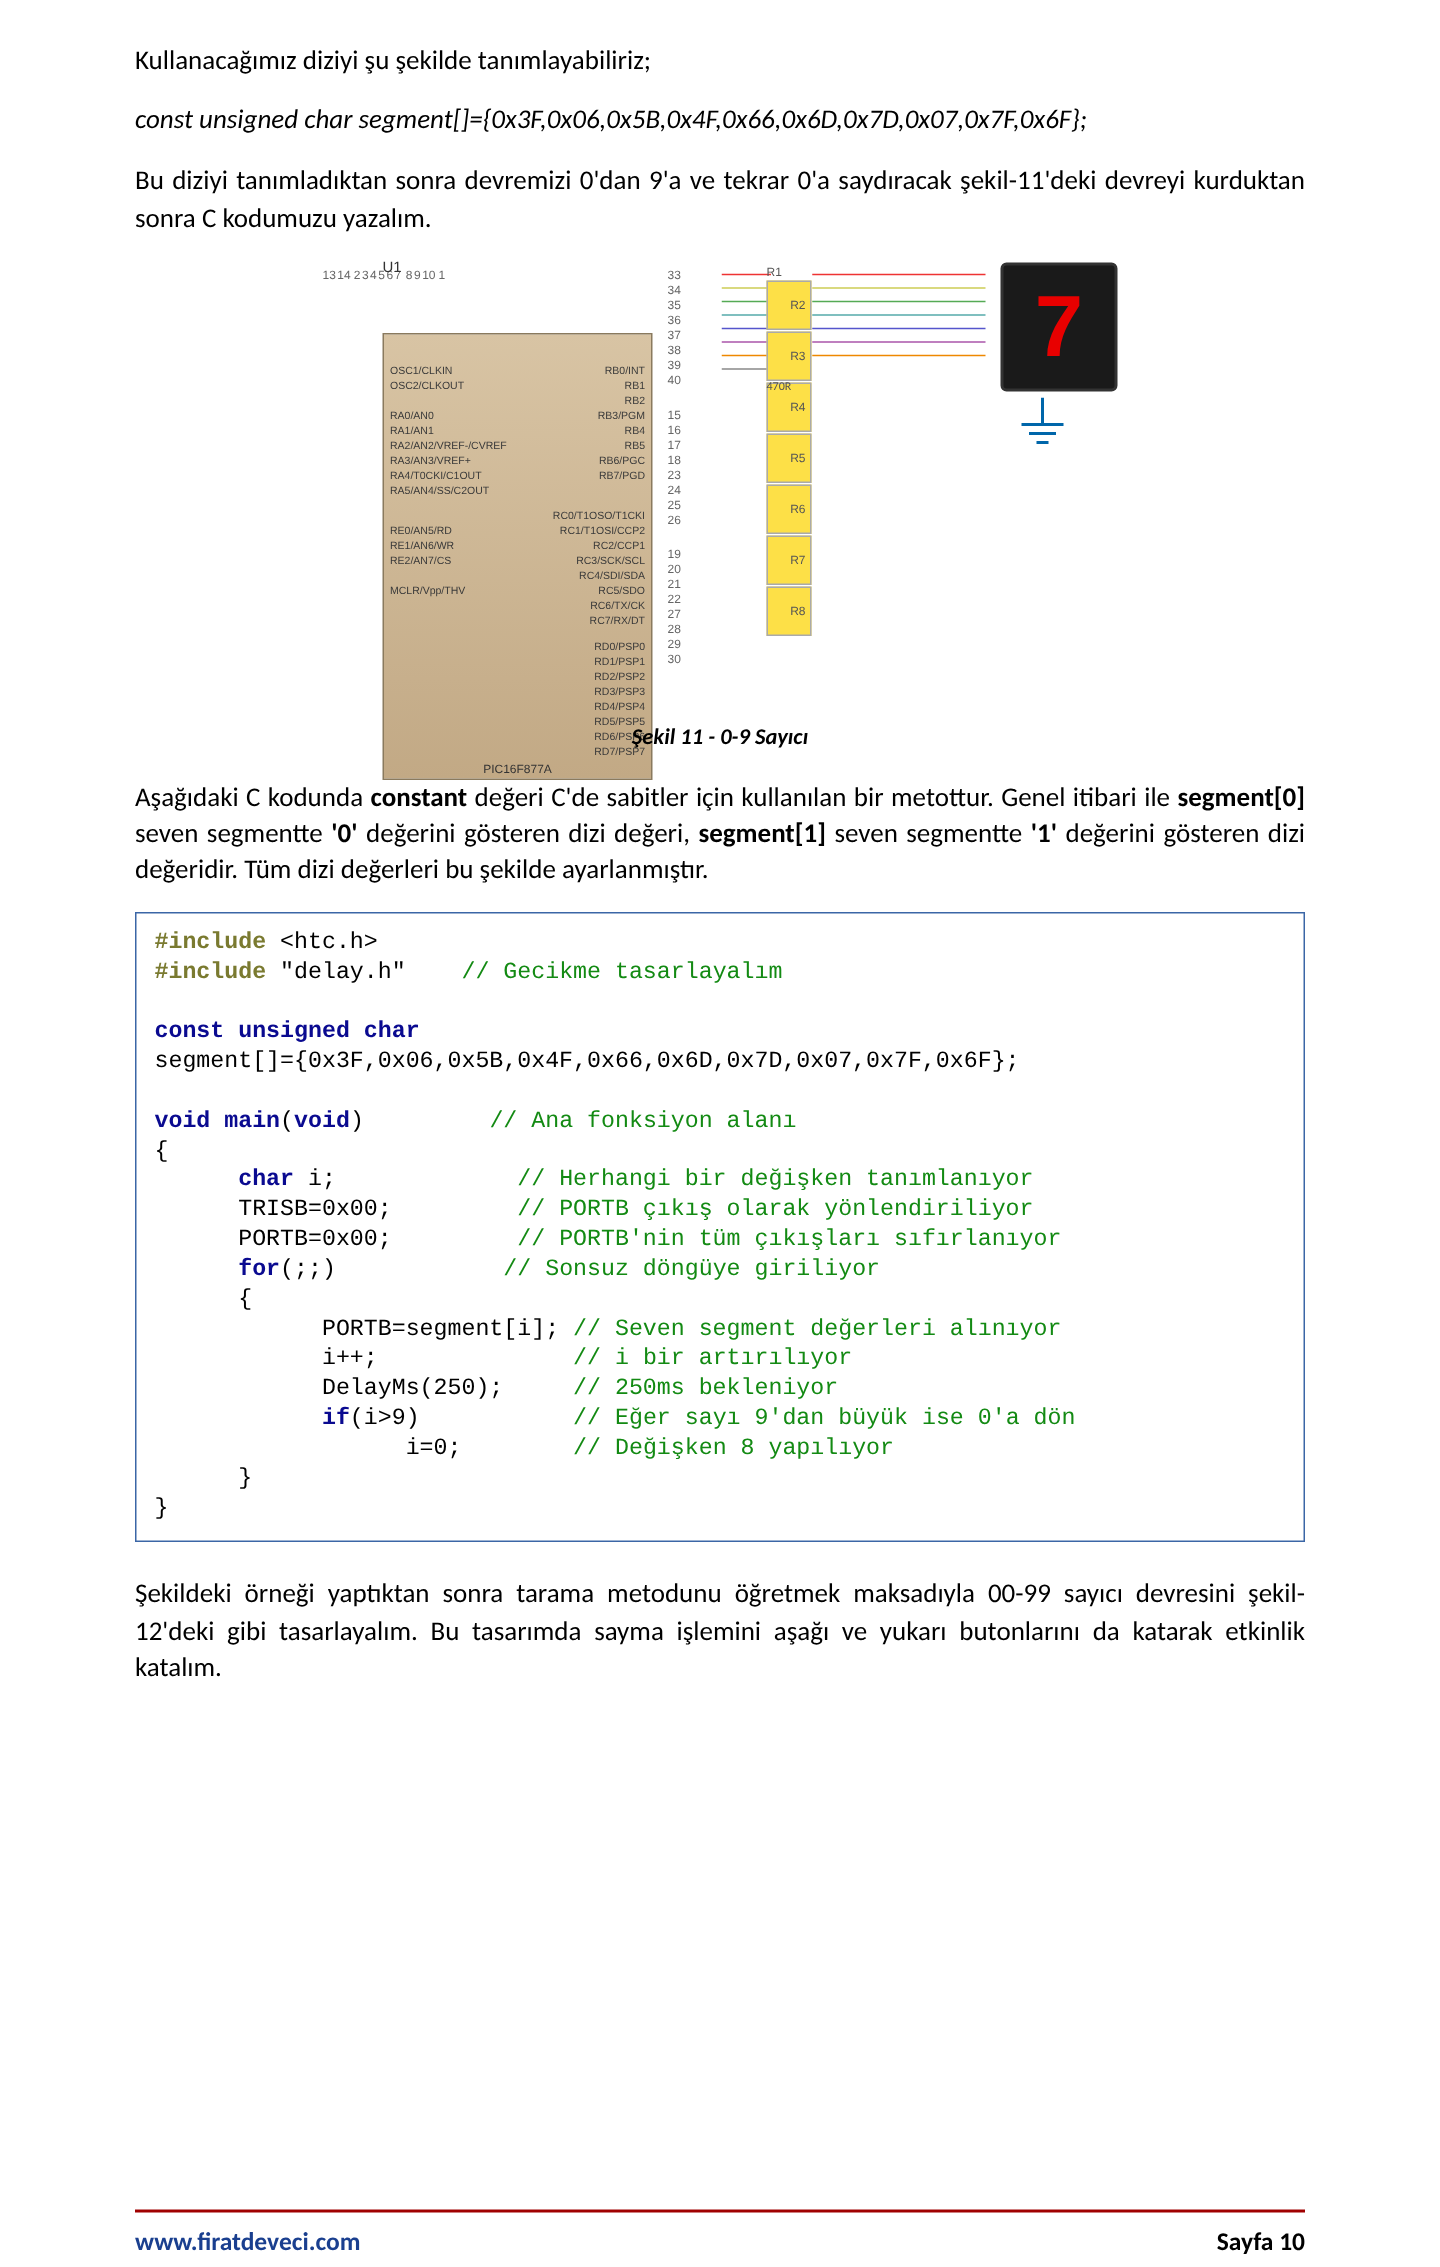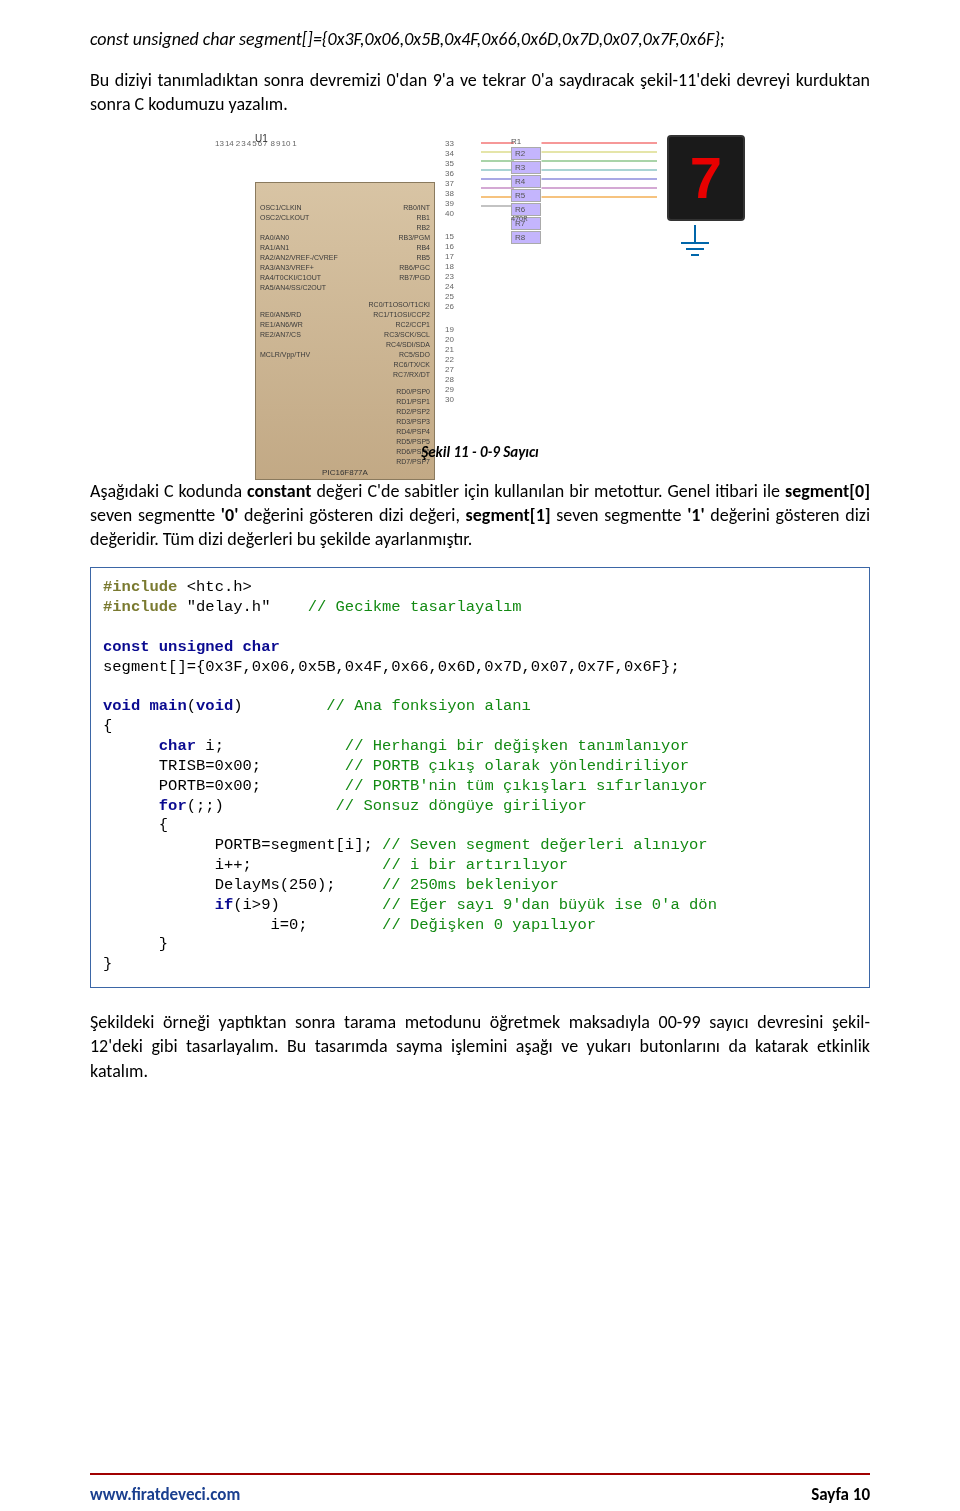--- a/index.html
+++ b/index.html
@@ -116,27 +116,28 @@
   }
   .res-block {
     position:absolute;
     left: 30px;
     top: 4px;
     font-family: Arial, sans-serif;
     font-size: 8px;
     color:#555;
   }
   .res-block .r-item {
-    background:#c4b5fd;
+    background:#fde047;
     border:1px solid #aaa;
-    padding:2px 3px;
+    padding:12px 3px;
     margin-bottom:1px;
     height:7px;
     line-height:7px;
     width:22px;
+    text-align:right;
   }
   .res-caption {
     position:absolute;
     left: 30px;
     top: 80px;
     font-size:8px;
     color:#555;
   }
   .seven-box {
     position:absolute;
@@ -206,20 +207,21 @@
     font-size:17px;
   }
   .footer-row .site { color:#1a3f8f; font-weight:bold; }
   .footer-row .page-no { font-weight:bold; }
 </style>
 </head>
 <body>
 
 <div class="page">
 
+  <div class="p">Kullanacağımız diziyi şu şekilde tanımlayabiliriz;</div>
 
   <div class="ital-line">const unsigned char segment[]={0x3F,0x06,0x5B,0x4F,0x66,0x6D,0x7D,0x07,0x7F,0x6F};</div>
 
   <div class="p">Bu diziyi tanımladıktan sonra devremizi 0'dan 9'a ve tekrar 0'a saydıracak şekil-11'deki devreyi kurduktan sonra C kodumuzu yazalım.</div>
 
   <div class="diagram-wrap">
     <div class="diagram">
 
       <div class="pins-left">
         <span>13</span>
@@ -444,21 +446,21 @@
 <span>{</span>
 <span>      </span><span class="kw">char</span><span> i;</span><span>             </span><span class="cm">// Herhangi bir değişken tanımlanıyor</span>
 <span>      </span><span>TRISB=0x00;</span><span>         </span><span class="cm">// PORTB çıkış olarak yönlendiriliyor</span>
 <span>      </span><span>PORTB=0x00;</span><span>         </span><span class="cm">// PORTB'nin tüm çıkışları sıfırlanıyor</span>
 <span>      </span><span class="kw">for</span><span>(;;)</span><span>            </span><span class="cm">// Sonsuz döngüye giriliyor</span>
 <span>      </span><span>{</span>
 <span>            </span><span>PORTB=segment[i]; </span><span class="cm">// Seven segment değerleri alınıyor</span>
 <span>            </span><span>i++;</span><span>              </span><span class="cm">// i bir artırılıyor</span>
 <span>            </span><span>DelayMs(250);</span><span>     </span><span class="cm">// 250ms bekleniyor</span>
 <span>            </span><span class="kw">if</span><span>(i&gt;9)</span><span>           </span><span class="cm">// Eğer sayı 9'dan büyük ise 0'a dön</span>
-<span>                  </span><span>i=0;</span><span>        </span><span class="cm">// Değişken 0 yapılıyor</span>
+<span>                  </span><span>i=0;</span><span>        </span><span class="cm">// Değişken 8 yapılıyor</span>
 <span>      </span><span>}</span>
 <span>}</span></div>
 
   <p class="p">Şekildeki örneği yaptıktan sonra tarama metodunu öğretmek maksadıyla 00-99 sayıcı devresini şekil-12'deki gibi tasarlayalım. Bu tasarımda sayma işlemini aşağı ve yukarı butonlarını da katarak etkinlik katalım.</p>
 
   <div class="footer"></div>
   <div class="footer-row" style="position:absolute;left:90px;right:90px;bottom:6px;">
     <span class="site">www.firatdeveci.com</span>
     <span class="page-no">Sayfa 10</span>
   </div>

